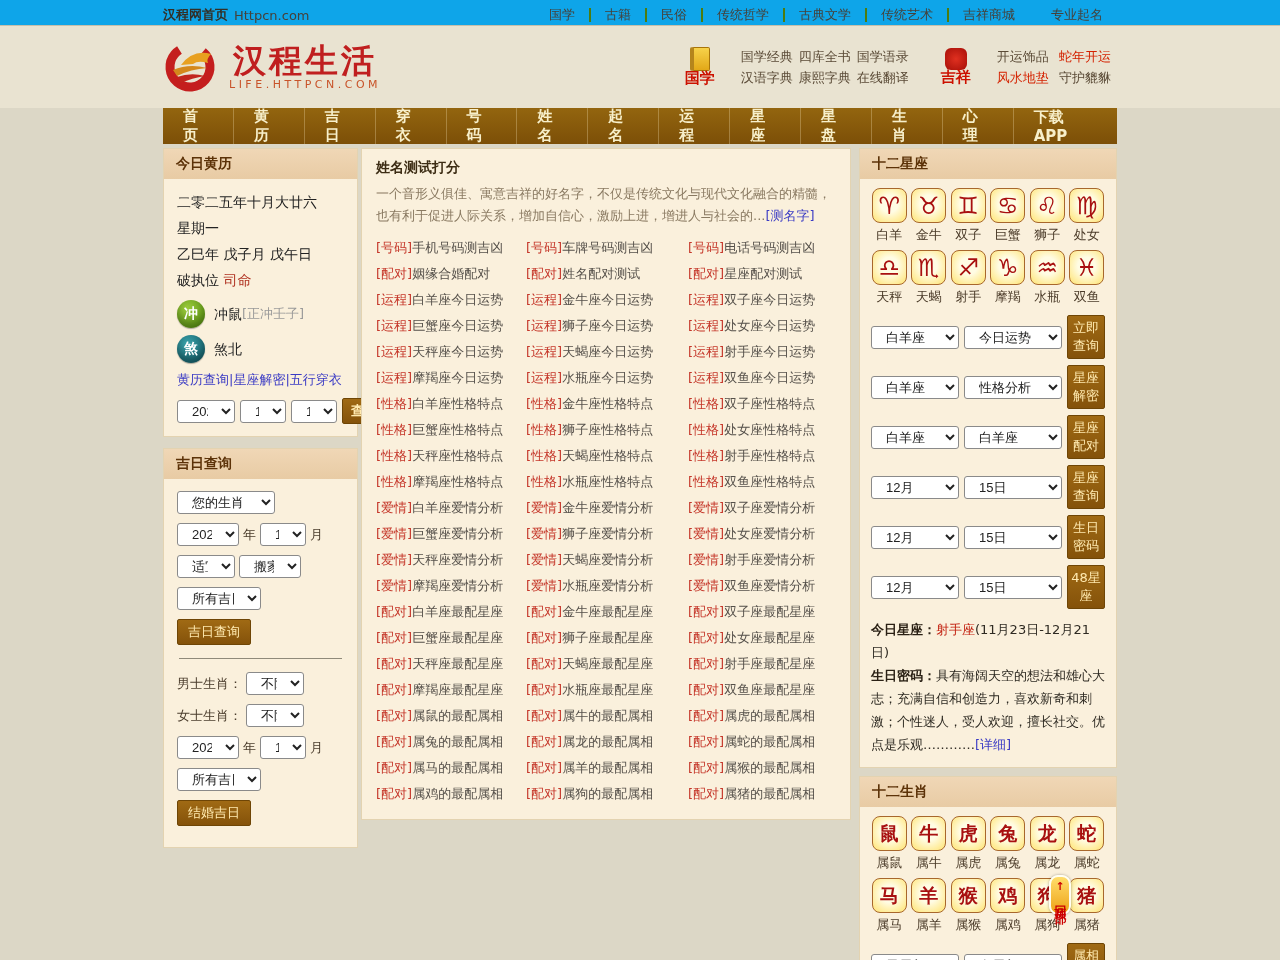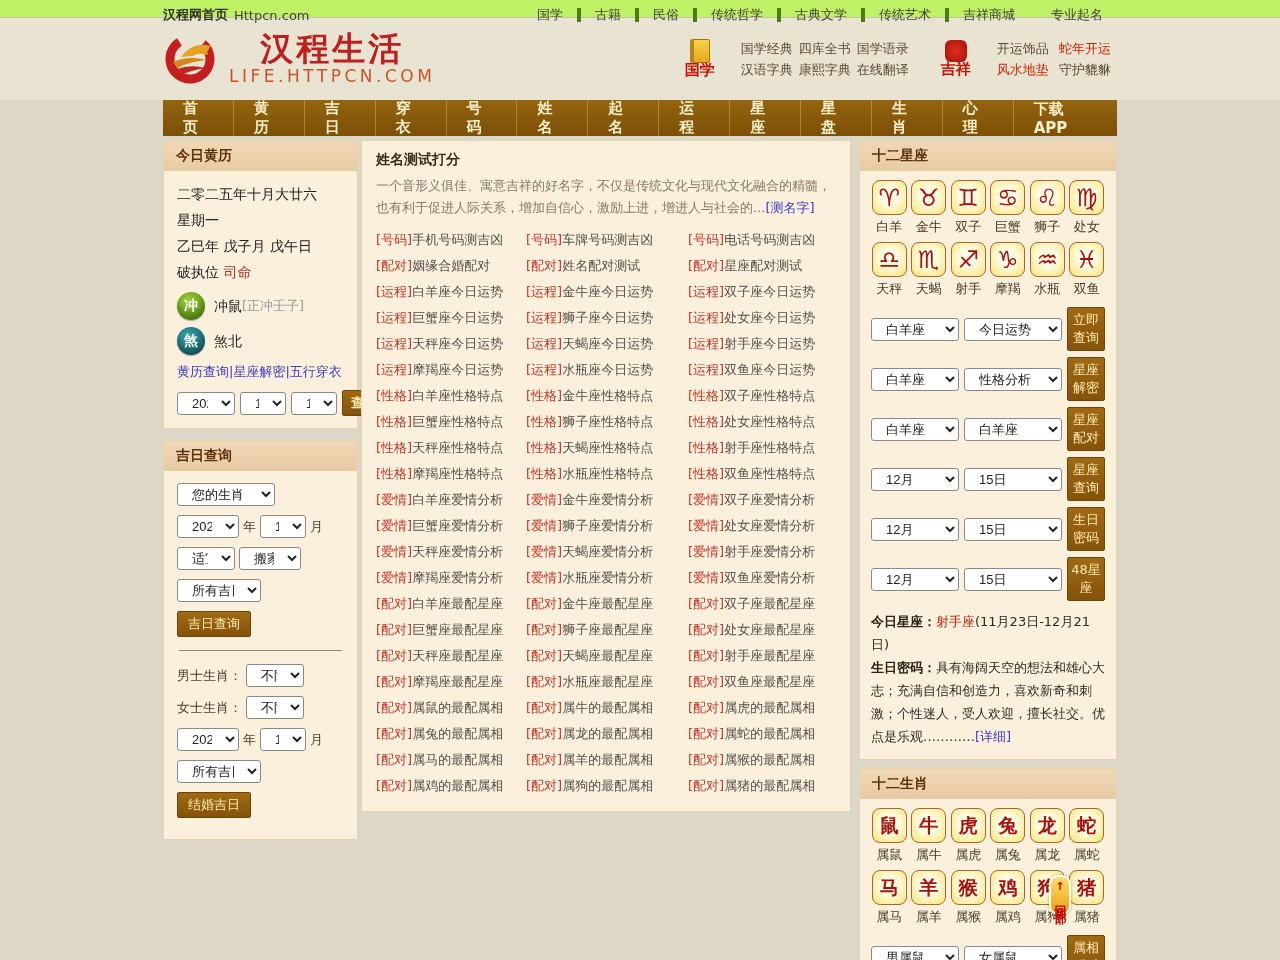--- a/index.html
+++ b/index.html
@@ -4,36 +4,36 @@
 <style>
   * { box-sizing: border-box; margin: 0; padding: 0; }
   html, body { width: 1280px; height: 960px; overflow: hidden; }
   body {
     font-family: "DejaVu Sans", "Liberation Sans", sans-serif;
     background: #dcd7c6; position: relative; font-size: 13px; color: #333;
   }
   .shell { width: 954px; margin: 0 auto; }
 
   
-  .topbar { background: #bef264; border-bottom: 1px solid #c6c0ac; height: 18px; }
+  .topbar { background: #0ea5e9; border-bottom: 1px solid #c6c0ac; height: 26px; }
   .topbar .shell { display: flex; align-items: center; height: 30px; }
   .tb-brand { font-weight: bold; color: #332f26; margin-right: 6px; }
   .tb-brand-en { color: #45413a; }
   .tb-links { margin-left: auto; display: flex; align-items: center; }
   .tb-links a { color: #45413a; text-decoration: none; padding: 0 14px; line-height: 14px; cursor: pointer; }
-  .tb-links a + a { border-left: 4px solid #4d7c0f; }
+  .tb-links a + a { border-left: 2px solid #4d7c0f; }
   .tb-links a:last-child { border-left: none; margin-left: 8px; text-align: center; }
 
   
   .header { background: #e9e3d1; height: 82px; }
   .header .shell { display: flex; align-items: center; height: 82px; }
   .logo { display: flex; align-items: center; }
   .logo-txt { margin-left: 8px; text-align: center; }
   .logo-title { color: #c01f1f; font-size: 33px; font-weight: bold; letter-spacing: 3px; line-height: 34px; }
-  .logo-sub { color: #c8542a; font-size: 17px; letter-spacing: 3.5px; }
+  .logo-sub { color: #c8542a; font-size: 11px; letter-spacing: 3.5px; }
   .tagline { color: #9b958a; font-size: 25px; margin-left: 16px; margin-top: 10px; letter-spacing: 2px; }
   .hdr-right { margin-left: auto; display: flex; align-items: center; gap: 18px; }
   .badge { display: flex; flex-direction: column; align-items: center; width: 46px; }
   .badge-book { width: 20px; height: 24px; background: linear-gradient(#f7d24a, #e2a818); border: 1px solid #a87408; border-left: 4px solid #b5851c; border-radius: 2px; }
   .badge-knot { width: 22px; height: 22px; background: radial-gradient(#e03020, #a60f08); border-radius: 6px; }
   .badge-label { color: #cc1100; font-weight: bold; font-size: 15px; margin-top: -2px; }
   .hdr-links { font-size: 13px; line-height: 21px; white-space: nowrap; }
   .hdr-links a { color: #5a4a36; text-decoration: none; margin-right: 6px; cursor: pointer; }
   .hdr-links a.red { color: #d42200; }
 

